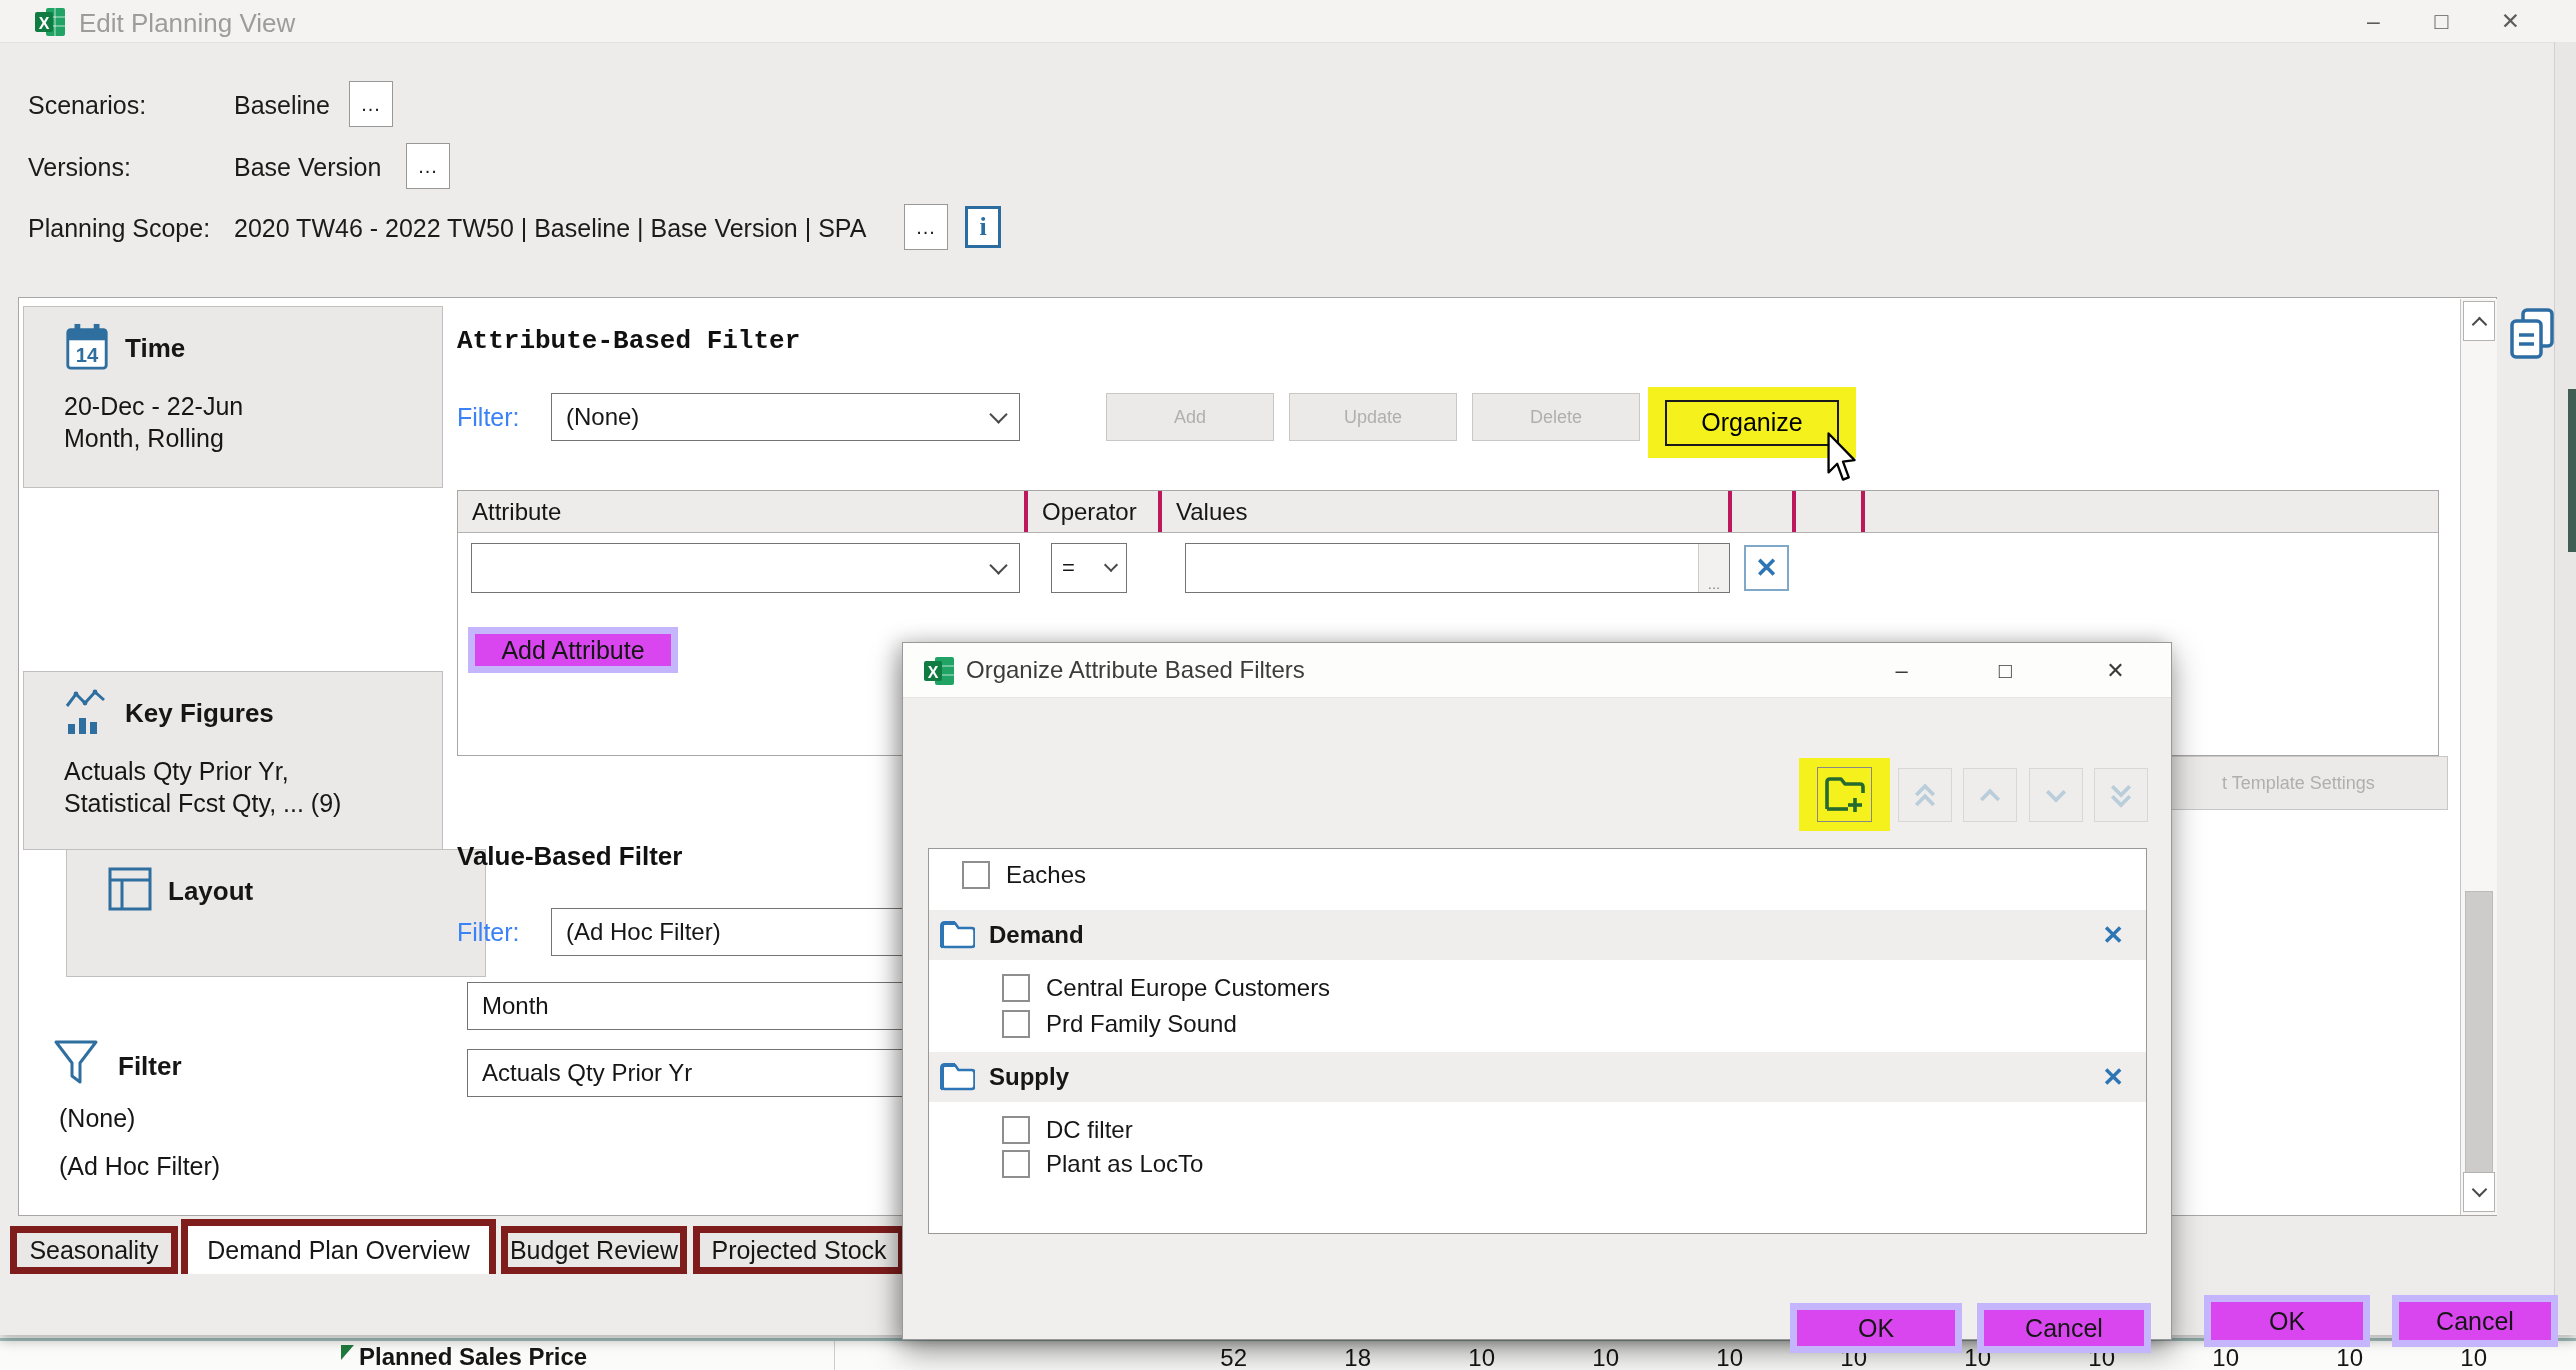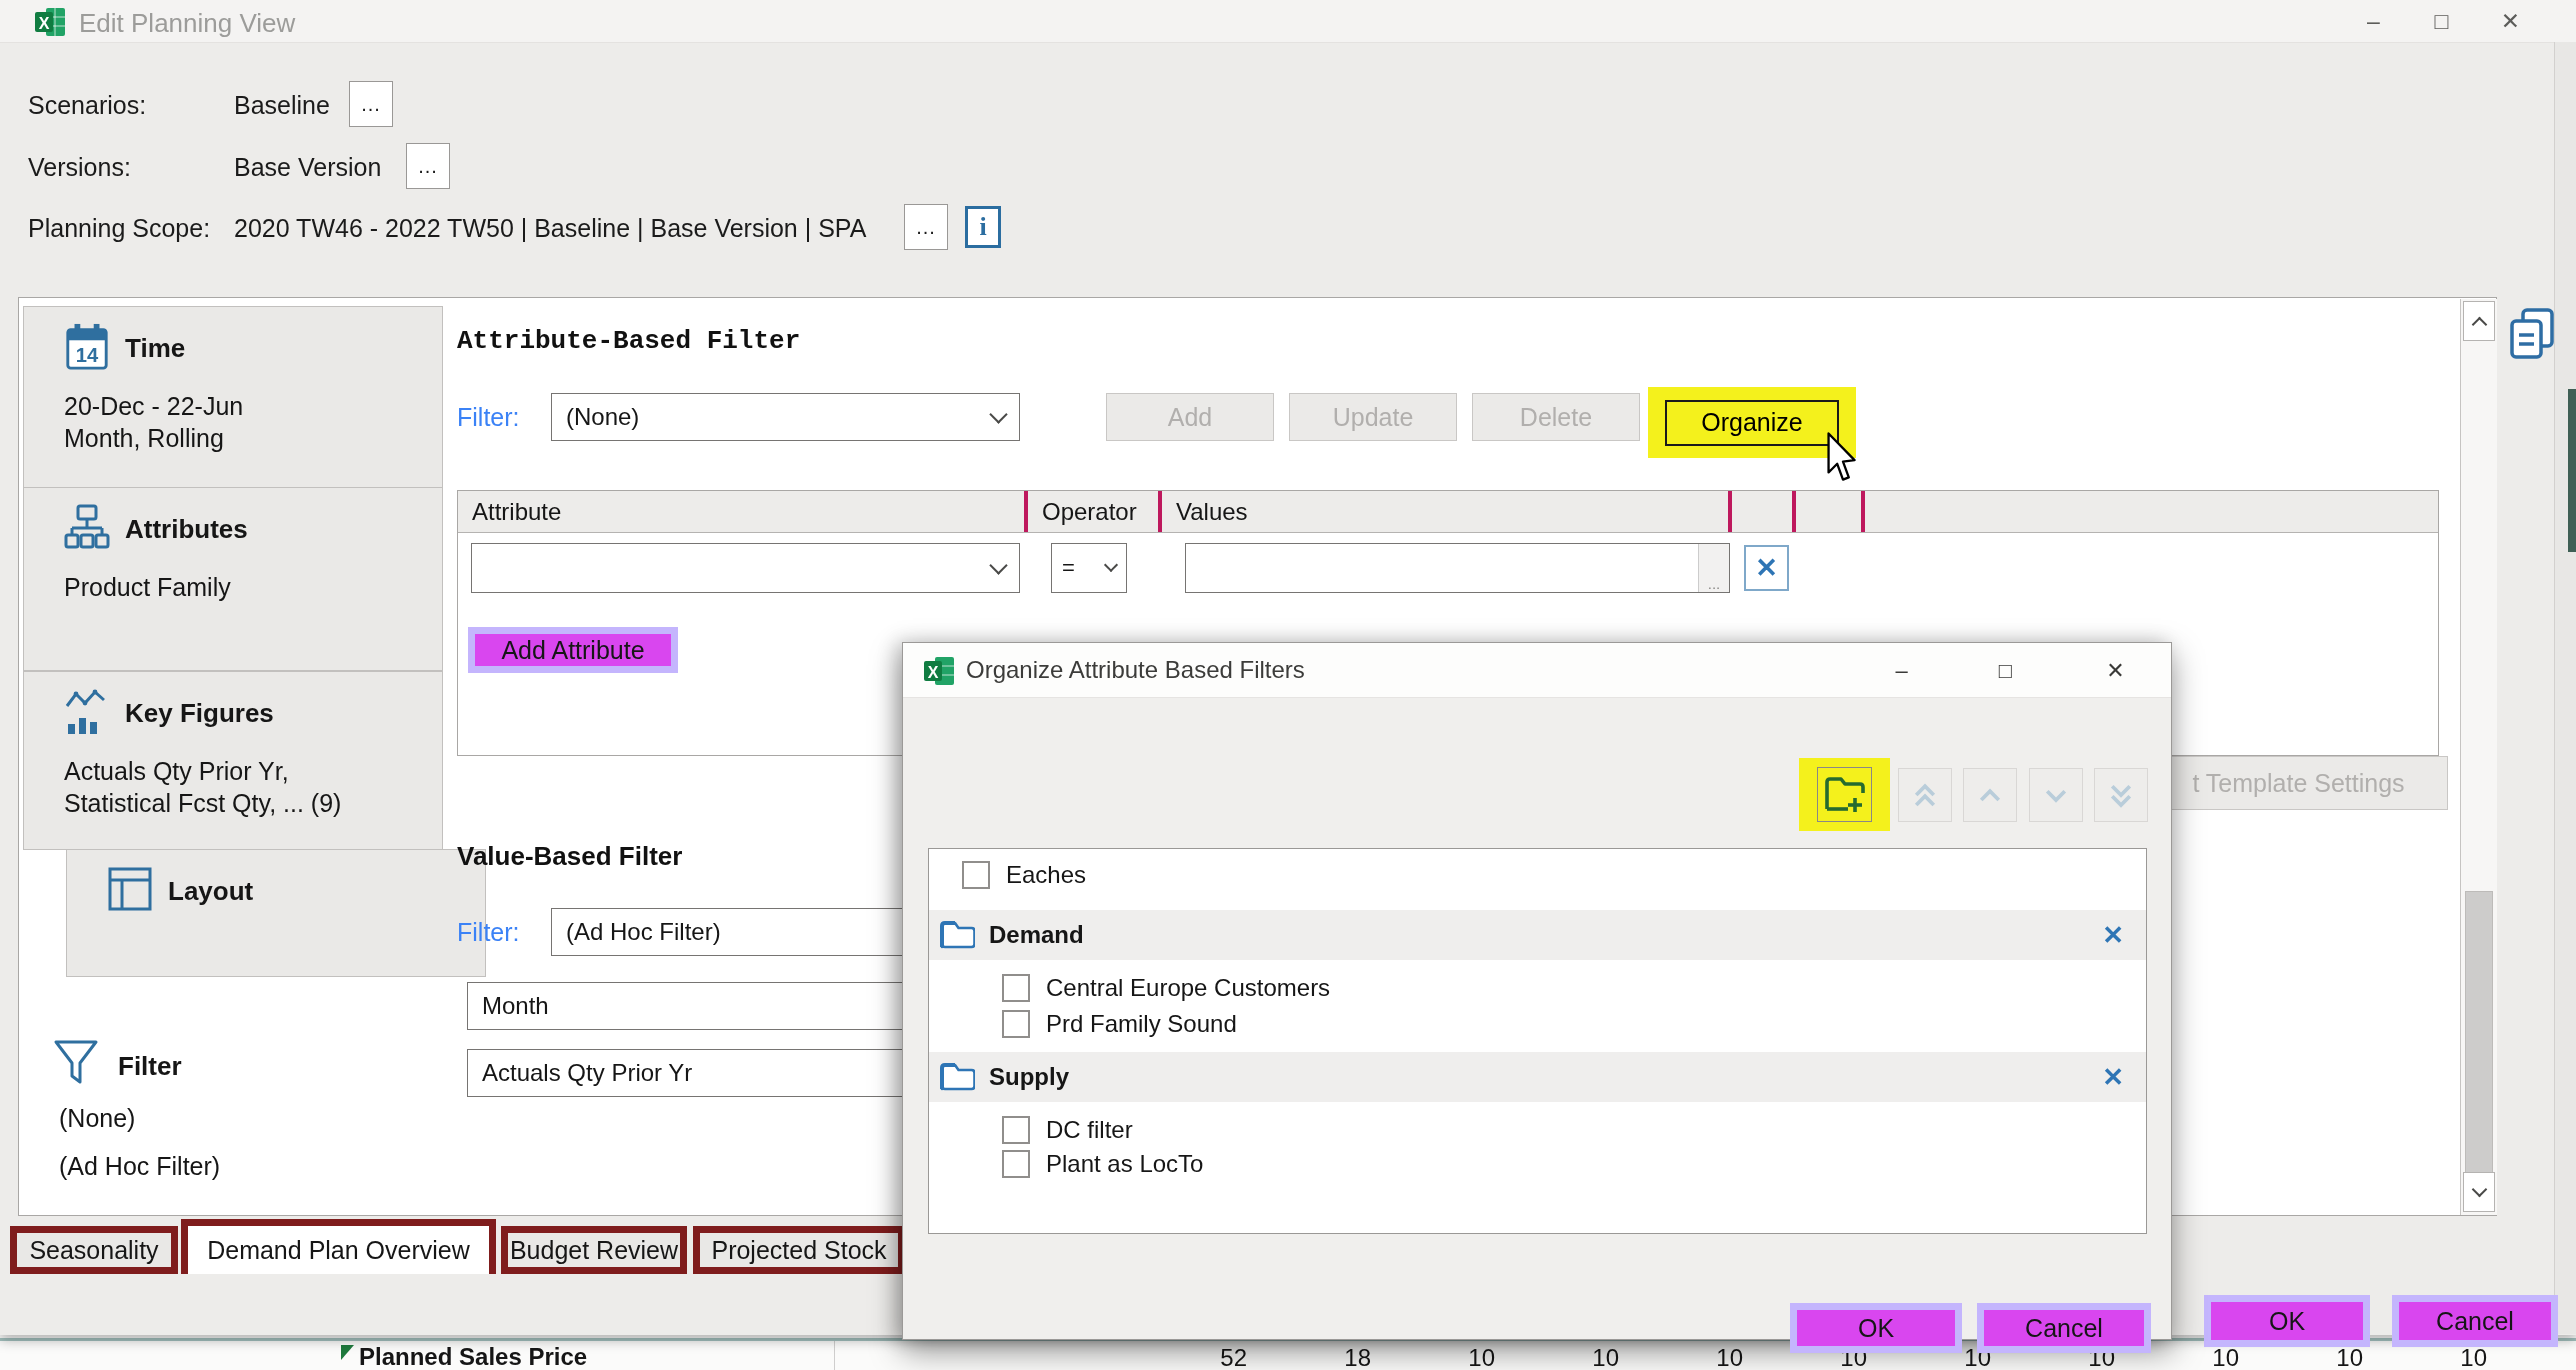--- a/index.html
+++ b/index.html
@@ -37,21 +37,21 @@
   .sec-icon{left:40px;top:16px;}
   .filter-title{left:99px;top:753px;font-size:26px;font-weight:bold;color:#161616;}
   .filter-line{left:40px;font-size:25px;color:#161616;}
 
   .h1{font-size:26px;font-weight:bold;color:#111;}
   .lbl{font-size:25px;color:#3b82f6;}
   .dd{background:#fff;border:1px solid #767472;box-sizing:border-box;display:flex;align-items:center;padding:0 14px;font-size:24px;color:#161616;}
   .dd .chev{margin-left:auto;}
   .chev{display:inline-block;width:11px;height:11px;border-left:2px solid #4a4a48;border-bottom:2px solid #4a4a48;transform:rotate(-45deg);margin-top:-6px;}
   .chev.up{transform:rotate(135deg);margin-top:6px;}
-  .btn-dis{background:#ebeae8;border:1px solid #c9c7c5;color:#b1afad;font-size:25px;display:flex;align-items:center;justify-content:center;box-sizing:border-box;}
+  .btn-dis{background:#ebeae8;border:1px solid #c9c7c5;color:#b1afad;font-size:18px;display:flex;align-items:center;justify-content:center;box-sizing:border-box;}
   .btn{background:#d946ef;border:7px solid #c4b5fd;color:#161616;font-size:25px;display:flex;align-items:center;justify-content:center;box-sizing:border-box;margin-top:19px;}
   .org-wrap{background:#f4f11c;display:flex;align-items:center;justify-content:center;}
   .org-btn{width:174px;height:46px;border:2px solid #1a1a1a;color:#000;font-size:25px;display:flex;align-items:center;justify-content:center;box-sizing:border-box;background:transparent;}
 
   
   .ftable{left:438px;top:192px;width:1982px;height:266px;border:1px solid #a9a7a5;box-sizing:border-box;}
   .thead{display:flex;height:42px;background:#edecea;border-bottom:1px solid #b5b3b1;box-sizing:border-box;}
   .th{border-right:4px solid #be185d;box-sizing:border-box;display:flex;align-items:center;padding-left:14px;font-size:24px;color:#161616;}
   .val-grip{margin-left:auto;width:30px;align-self:stretch;background:#f2f1f0;border-left:1px solid #ccc;display:flex;align-items:flex-end;justify-content:center;color:#8a8886;font-size:15px;}
   .xbtn{width:45px;height:46px;border:2px solid #7fa8c9;background:#fff;color:#2e75b5;font-weight:bold;font-size:27px;display:flex;align-items:center;justify-content:center;box-sizing:border-box;}
@@ -154,34 +154,20 @@
             <rect x="30" y="1" width="6" height="10" fill="#2f6f9f"></rect>
           <rect x="3" y="7" width="40" height="40" rx="3" fill="#fff" stroke="#2f6f9f" stroke-width="3"></rect>
           <rect x="3" y="7" width="40" height="11" fill="#2f6f9f"></rect>
           <text x="23" y="41" text-anchor="middle" font-size="21" font-weight="bold" fill="#2f6f9f" font-family="Liberation Sans, sans-serif">14</text>
         </svg>
         <div class="abs sec-title">Time</div>
         <div class="abs sec-lines">20-Dec - 22-Jun
 Month, Rolling</div>
       </div>
 
-      <div class="abs side-sec" style="top:189px;height:184px;">
-        <svg class="abs sec-icon" width="46" height="48" viewBox="0 0 46 48">
-          <rect x="14" y="2" width="18" height="13" rx="2" fill="none" stroke="#2f6f9f" stroke-width="3"></rect>
-          <line x1="23" y1="15" x2="23" y2="24" stroke="#2f6f9f" stroke-width="3"></line>
-          <line x1="8" y1="24" x2="38" y2="24" stroke="#2f6f9f" stroke-width="3"></line>
-          <line x1="8" y1="24" x2="8" y2="31" stroke="#2f6f9f" stroke-width="3"></line>
-          <line x1="38" y1="24" x2="38" y2="31" stroke="#2f6f9f" stroke-width="3"></line>
-          <rect x="2" y="31" width="12" height="12" rx="2" fill="none" stroke="#2f6f9f" stroke-width="3"></rect>
-          <rect x="17" y="31" width="12" height="12" rx="2" fill="none" stroke="#2f6f9f" stroke-width="3"></rect>
-          <rect x="32" y="31" width="12" height="12" rx="2" fill="none" stroke="#2f6f9f" stroke-width="3"></rect>
-        </svg>
-        <div class="abs sec-title">Attributes</div>
-        <div class="abs sec-lines">Product Family</div>
-      </div>
 
       <div class="abs side-sec" style="top:373px;height:179px;">
         <svg class="abs sec-icon" width="46" height="48" viewBox="0 0 46 48">
           <polyline points="3,18 12,6 21,15 31,4 40,12" fill="none" stroke="#2f6f9f" stroke-width="3"></polyline>
           <circle cx="12" cy="6" r="2.4" fill="#2f6f9f"></circle>
             <circle cx="21" cy="15" r="2.4" fill="#2f6f9f"></circle>
             <circle cx="31" cy="4" r="2.4" fill="#2f6f9f"></circle>
           <rect x="4" y="36" width="7" height="10" fill="#2f6f9f"></rect>
           <rect x="15" y="30" width="7" height="16" fill="#2f6f9f"></rect>
           <rect x="26" y="34" width="7" height="12" fill="#2f6f9f"></rect>

